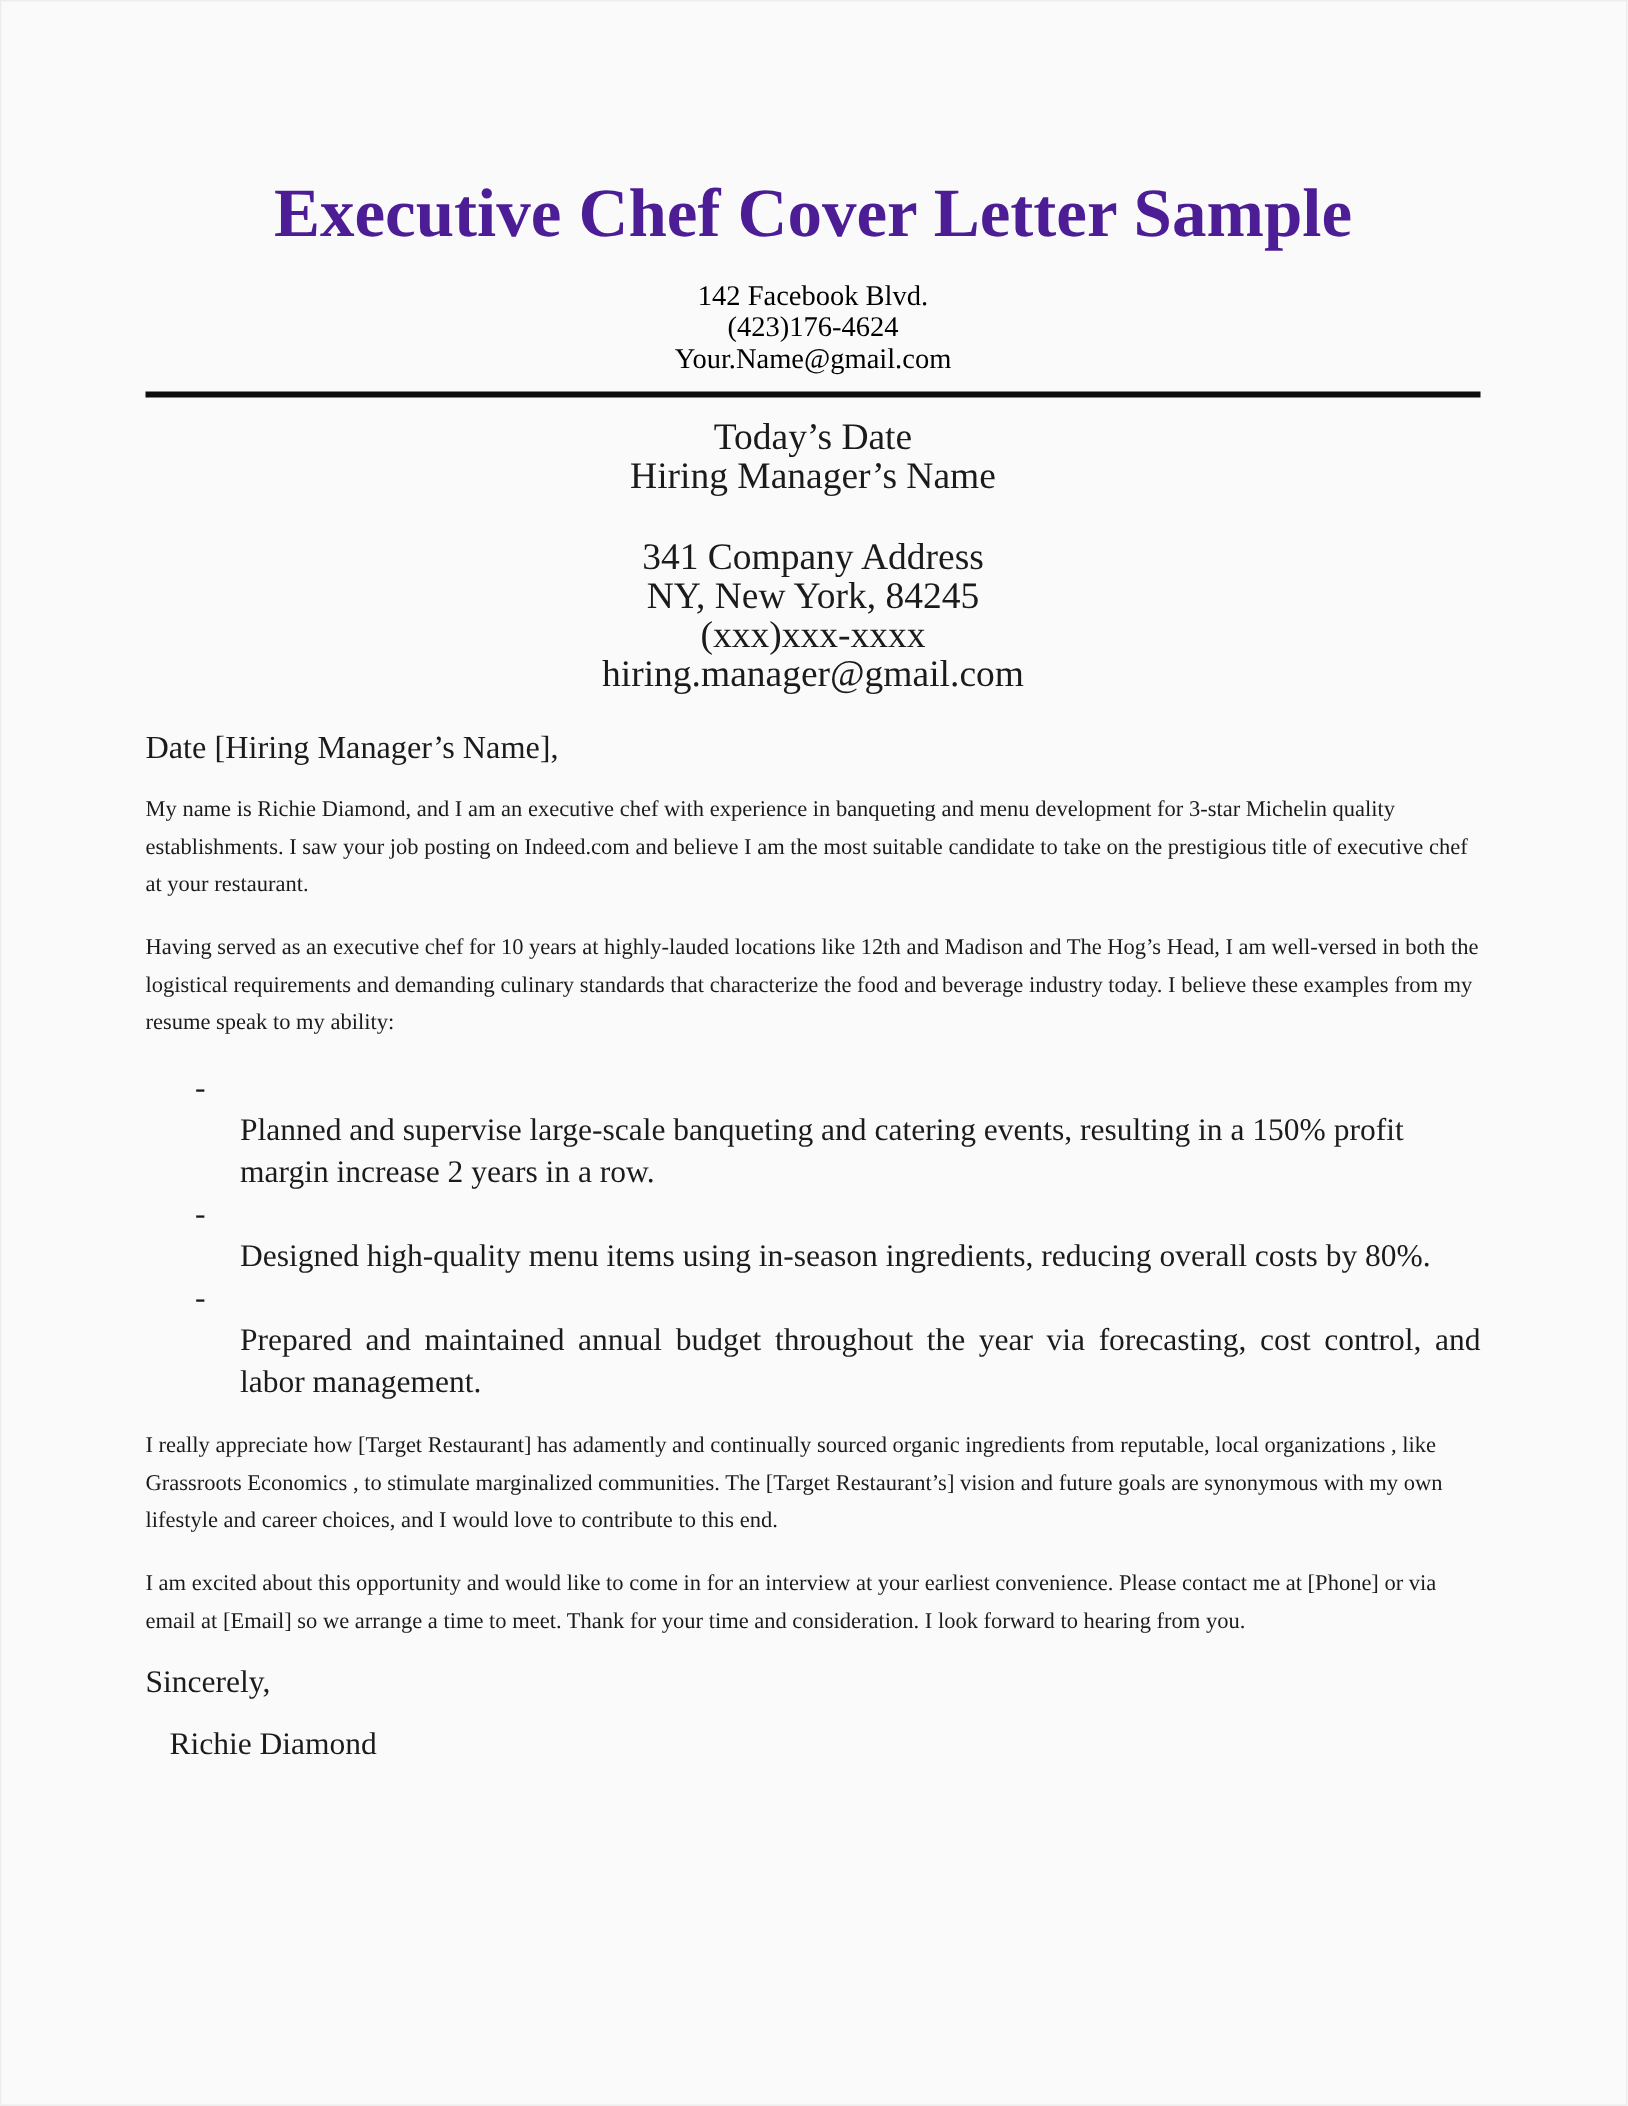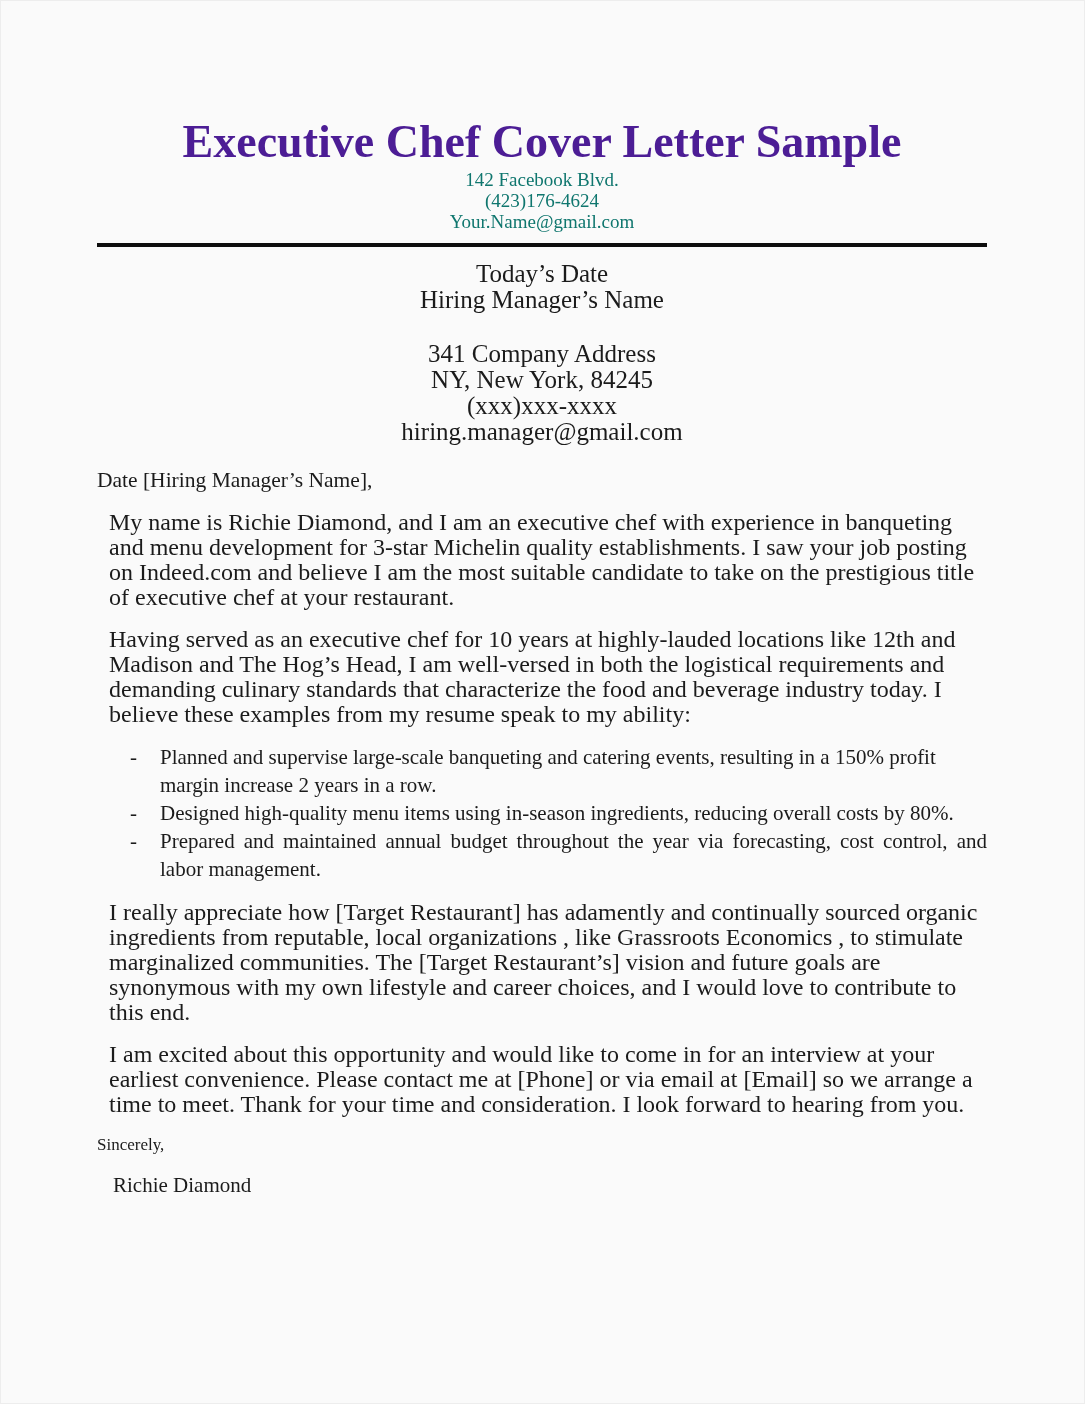--- a/index.html
+++ b/index.html
@@ -27,66 +27,66 @@
   .title {
     margin: 0;
     padding-top: 116px;
     text-align: center;
     font-size: 46px;
     line-height: 1.08;
     font-weight: 700;
     color: #4c1d95;
   }
   .contact {
-    margin-top: 2px;
+    margin-top: 20px;
     text-align: center;
     font-size: 19px;
     line-height: 21px;
-    color: #0f766e;
+    color: #000000;
   }
   .rule {
     margin-top: 11px;
     height: 4px;
     background: #0d0d0d;
   }
   
   .block {
     font-size: 25px;
     line-height: 26px;
     text-align: center;
   }
   .block-date    { margin-top: 14px; }
   .block-address { margin-top: 28px; }
   .salutation {
     margin: 22px 0 0 0;
     font-size: 21.5px;
     line-height: 26px;
   }
   p.para {
-    margin: 17px 0 0 12px;
-    font-size: 24px;
+    margin: 17px 0 0 0;
+    font-size: 15px;
     line-height: 25px;
   }
   ul.bullets {
     list-style: none;
     margin: 16px 0 0 0;
     padding: 0;
     font-size: 21px;
     line-height: 28px;
   }
   li.bullet { display: flex; }
   .bullet-dash {
     box-sizing: border-box;
     flex: 0 0 63px;
     width: 63px;
     padding-left: 33px;
   }
-  .bullet-text { flex: 1; }
+  .bullet-text { flex: 1; margin-top: 28px; }
   .bullet-text.justify { text-align: justify; }
-  .closing   { margin: 15px 0 0 0; font-size: 17px; line-height: 25px; }
+  .closing   { margin: 15px 0 0 0; font-size: 21px; line-height: 25px; }
   .signature { margin: 16px 0 0 16px; font-size: 21px; line-height: 25px; }
 </style>
 </head>
 <body>
 
 <div class="page">
   <div class="inner">
 
     <header>
       <h1 class="title">Executive Chef Cover Letter Sample</h1>

